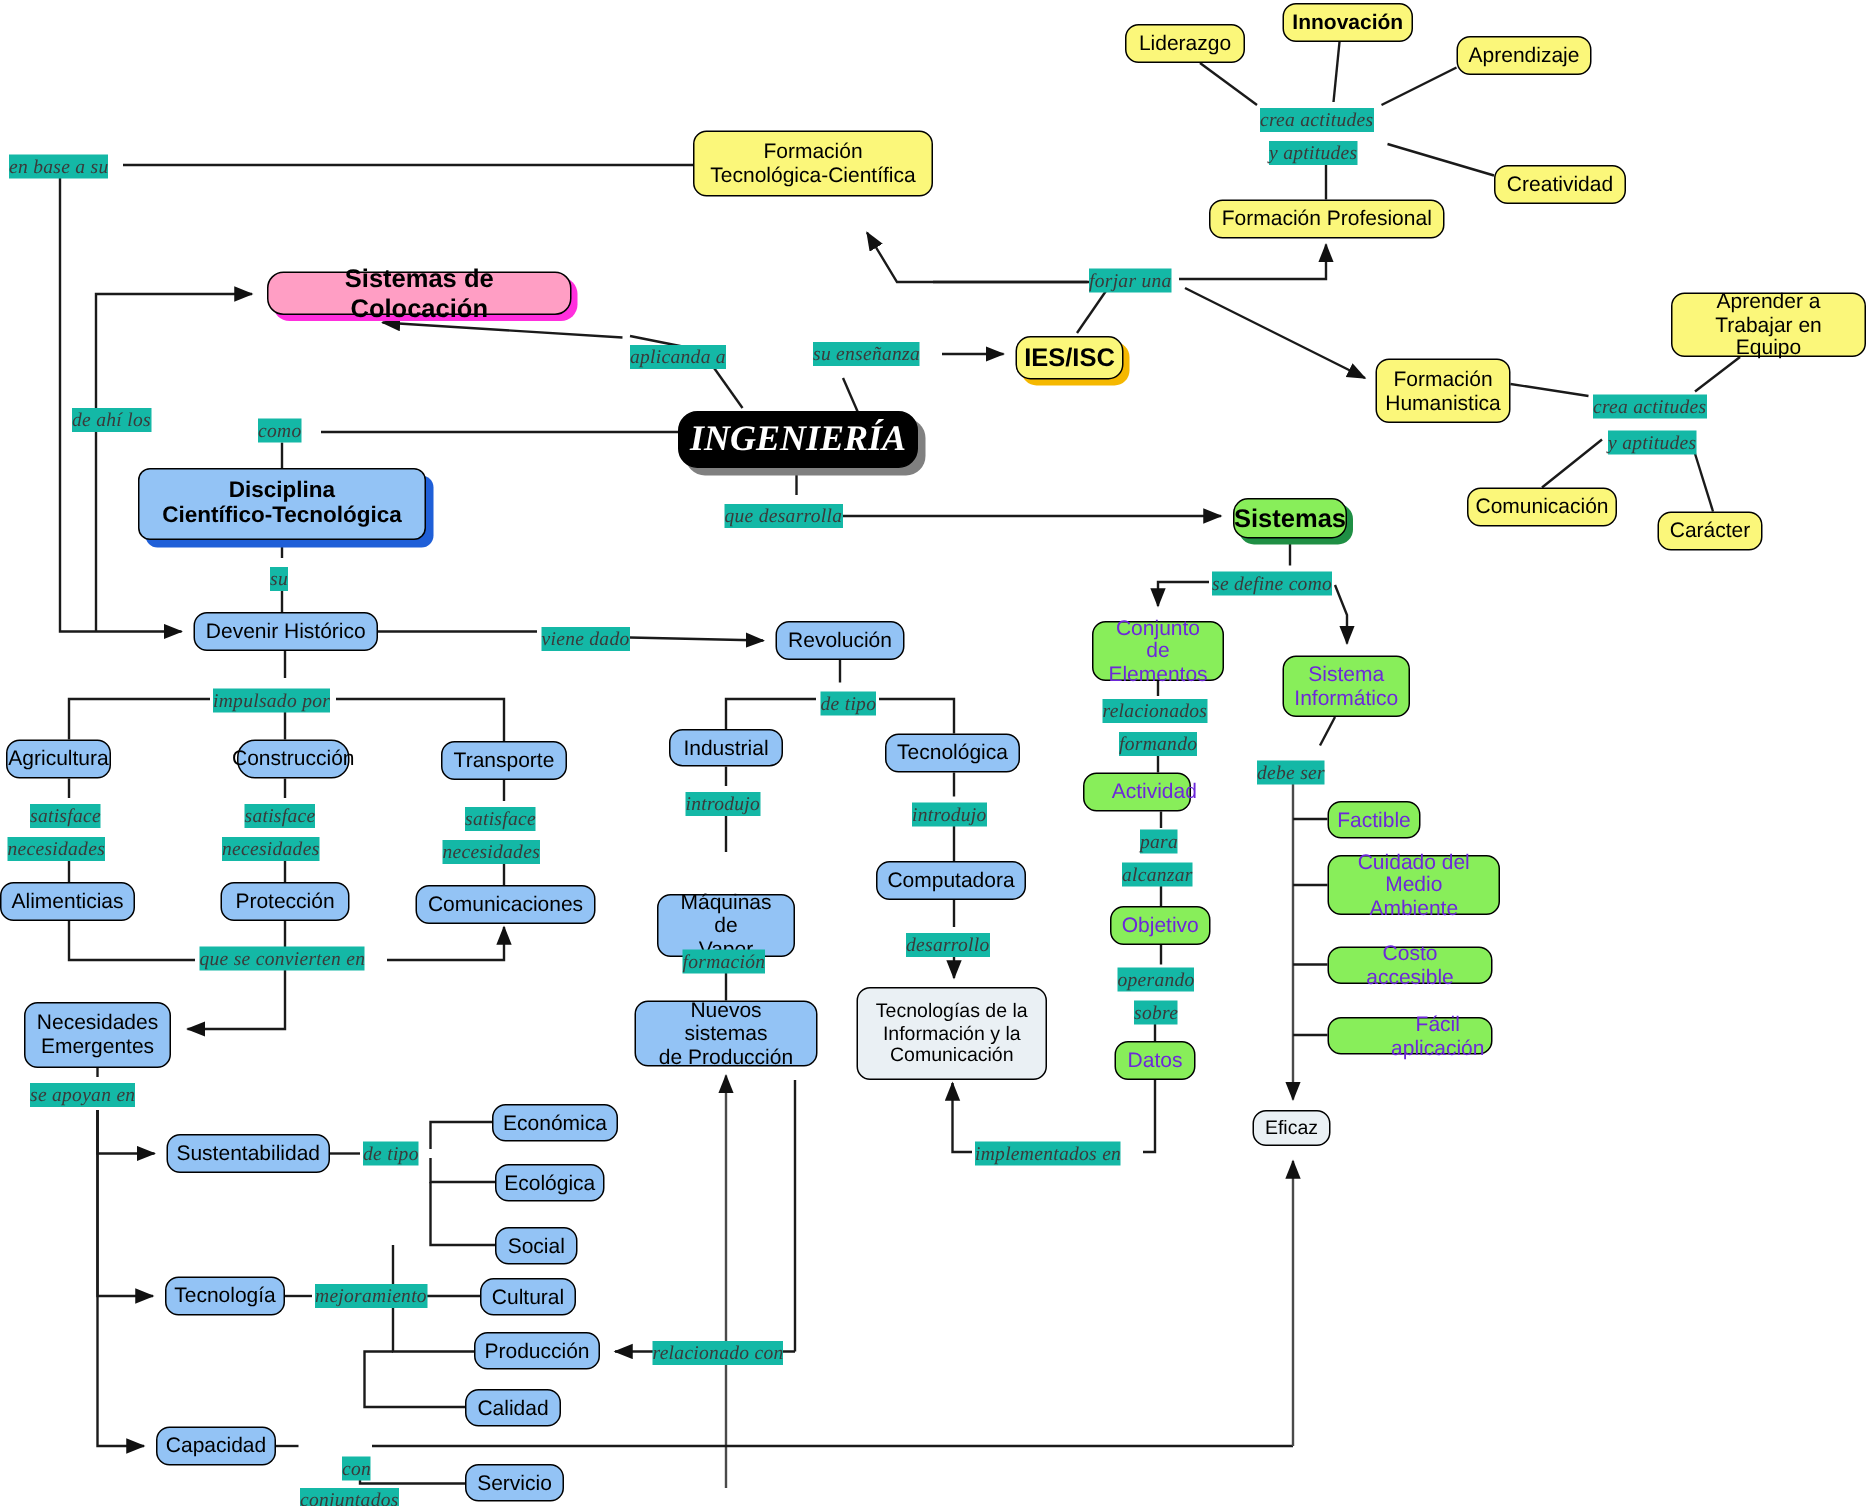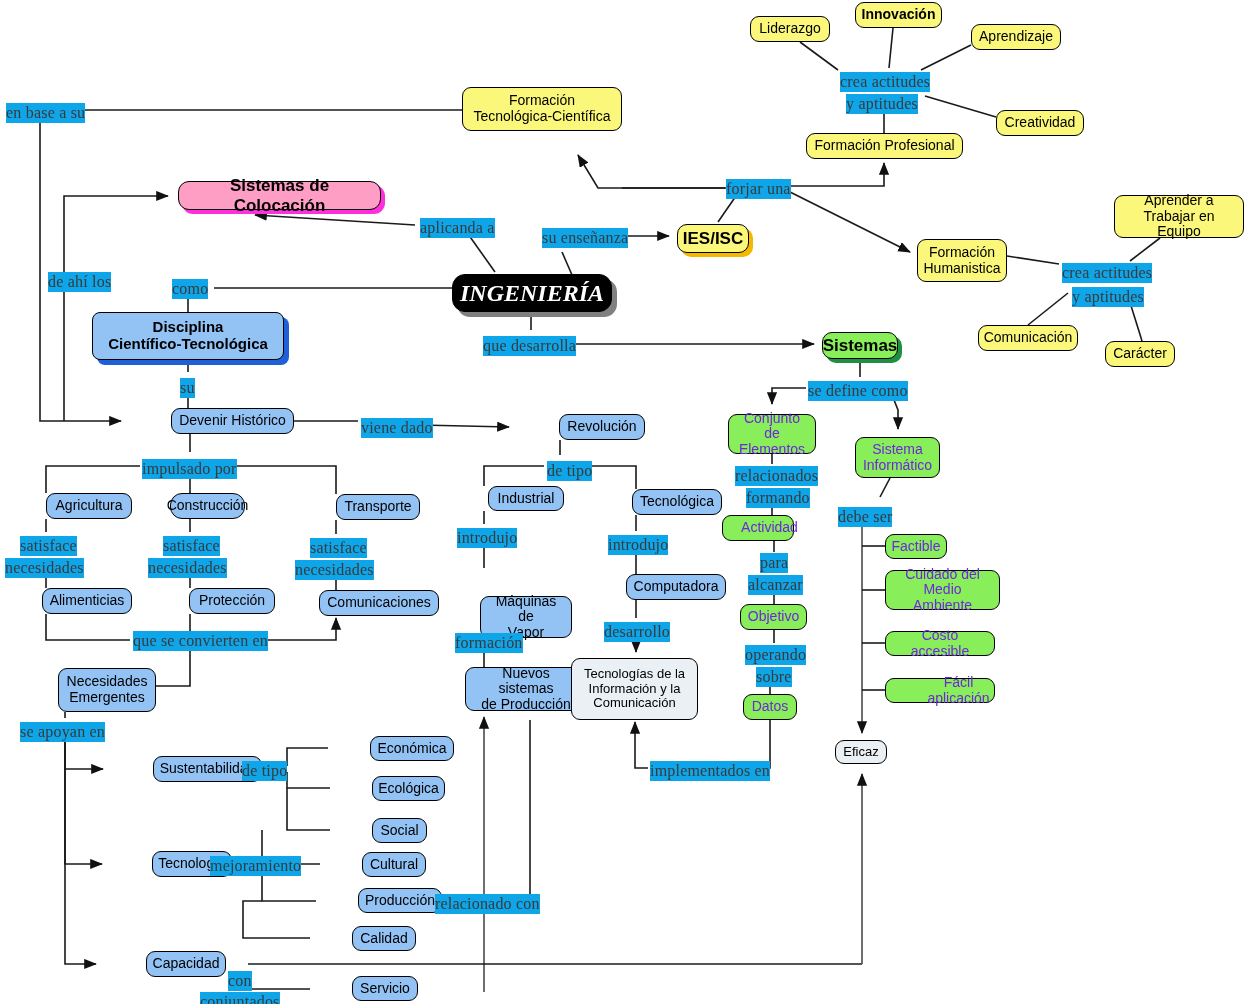--- a/index.html
+++ b/index.html
@@ -28,21 +28,21 @@
     display: flex;
     align-items: center;
     justify-content: center;
     text-align: center;
     border: 1px solid #000;
     border-radius: 9px;
     line-height: 1.12;
     white-space: pre-line;
     padding: 2px 7px;
   }
-  .n-blue   { background: #93c3f5; color: #000; font-size: 14px; margin-left: 42px; }
+  .n-blue   { background: #93c3f5; color: #000; font-size: 14px; }
   .n-yellow { background: #fbf77a; color: #000; font-size: 14px; }
   .n-green  { background: #88ee5a; color: #6d28d9; font-size: 14px; }
   .n-grey   { background: #eaf0f4; color: #000; font-size: 13px; }
 
   .n-pink {
     background: #ff9ec4; color: #000; font-size: 17px; font-weight: bold;
     border-radius: 11px; box-shadow: 4px 4px 0 0 #ff2fdd;
   }
   .n-disciplina {
     background: #93c3f5; color: #000; font-size: 15px; font-weight: bold;
@@ -58,27 +58,28 @@
     border-radius: 10px; box-shadow: 4px 4px 0 0 #f5b800;
   }
   .n-sistemas {
     background: #88ee5a; color: #000; font-size: 17px; font-weight: bold;
     border-radius: 10px; box-shadow: 4px 4px 0 0 #1f8f44;
   }
 
   .linklabel {
     position: absolute;
     font-family: "Liberation Serif", serif;
-    font-size: 16px;
+    font-size: 13px;
     color: #3a3a3a;
     white-space: pre;
-    background: #0ea5e9;
+    background: #14b8a6;
     line-height: 1.25;
     text-align: center;
     letter-spacing: 0.2px;
+    font-style: italic;
   }
 </style>
 </head>
 <body>
 
 <div id="canvas">
 
   <svg id="edges" viewBox="0 0 1246 1004">
     <defs>
       <marker id="arrow" markerWidth="9" markerHeight="9" refX="7.4" refY="3.2" orient="auto" markerUnits="strokeWidth">
@@ -242,22 +243,22 @@
       <div class="node n-green" style="left: 740px; top: 604px; width: 67px; height: 26px;">Objetivo</div>
       <div class="node n-green" style="left: 743px; top: 694px; width: 54px; height: 26px;">Datos</div>
       <div class="node n-green" style="left: 885px; top: 534px; width: 62px; height: 25px;">Factible</div>
       <div class="node n-green" style="left: 885px; top: 570px; width: 115px; height: 40px;">Cuidado del
 Medio Ambiente</div>
       <div class="node n-green" style="left: 885px; top: 631px; width: 110px; height: 25px;">Costo accesible</div>
       <div class="node n-green" style="left: 885px; top: 678px; width: 110px; height: 25px; padding-left: 44px;">Fácil aplicación</div>
       <div class="node n-grey" style="left: 835px; top: 740px; width: 52px; height: 24px;">Eficaz</div>
       <div class="node n-blue" style="left: 129px; top: 408px; width: 123px; height: 26px;">Devenir Histórico</div>
       <div class="node n-blue" style="left: 517px; top: 414px; width: 86px; height: 26px;">Revolución</div>
-      <div class="node n-blue" style="left: 4px; top: 493px; width: 86px; height: 26px;">Agricultura</div>
-      <div class="node n-blue" style="left: 128px; top: 493px; width: 75px; height: 26px; border-radius: 12px;">Construcción</div>
+      <div class="node n-blue" style="left: 4px; top: 493px; width: 70px; height: 26px;">Agricultura</div>
+      <div class="node n-blue" style="left: 158px; top: 493px; width: 75px; height: 26px; border-radius: 12px;">Construcción</div>
       <div class="node n-blue" style="left: 294px; top: 494px; width: 84px; height: 26px;">Transporte</div>
       <div class="node n-blue" style="left: 0px; top: 588px; width: 90px; height: 26px;">Alimenticias</div>
       <div class="node n-blue" style="left: 147px; top: 588px; width: 86px; height: 26px;">Protección</div>
       <div class="node n-blue" style="left: 277px; top: 590px; width: 120px; height: 26px;">Comunicaciones</div>
       <div class="node n-blue" style="left: 446px; top: 486px; width: 76px; height: 25px;">Industrial</div>
       <div class="node n-blue" style="left: 590px; top: 489px; width: 90px; height: 26px;">Tecnológica</div>
       <div class="node n-blue" style="left: 438px; top: 596px; width: 92px; height: 42px;">Máquinas de
 Vapor</div>
       <div class="node n-blue" style="left: 584px; top: 574px; width: 100px; height: 26px;">Computadora</div>
       <div class="node n-blue" style="left: 423px; top: 667px; width: 122px; height: 44px;">Nuevos sistemas
@@ -275,21 +276,21 @@
       <div class="node n-blue" style="left: 330px; top: 818px; width: 55px; height: 25px;">Social</div>
       <div class="node n-blue" style="left: 320px; top: 852px; width: 64px; height: 25px;">Cultural</div>
       <div class="node n-blue" style="left: 316px; top: 888px; width: 84px; height: 25px;">Producción</div>
       <div class="node n-blue" style="left: 310px; top: 926px; width: 64px; height: 25px;">Calidad</div>
       <div class="node n-blue" style="left: 310px; top: 976px; width: 66px; height: 25px;">Servicio</div>
     </div>
   <div id="labels">
       <div class="linklabel" style="left: 6px; top: 103px;">en base a su</div>
       <div class="linklabel" style="left: 48px; top: 272px;">de ahí los</div>
       <div class="linklabel" style="left: 172px; top: 279px;">como</div>
-      <div class="linklabel" style="left: 420px; top: 218px;">aplicanda a</div>
+      <div class="linklabel" style="left: 420px; top: 230px;">aplicanda a</div>
       <div class="linklabel" style="left: 542px; top: 228px;">su enseñanza</div>
       <div class="linklabel" style="left: 483px; top: 336px;">que desarrolla</div>
       <div class="linklabel" style="left: 726px; top: 179px;">forjar una</div>
       <div class="linklabel" style="left: 840px; top: 72px;">crea actitudes</div>
       <div class="linklabel" style="left: 846px; top: 94px;">y aptitudes</div>
       <div class="linklabel" style="left: 1062px; top: 263px;">crea actitudes</div>
       <div class="linklabel" style="left: 1072px; top: 287px;">y aptitudes</div>
       <div class="linklabel" style="left: 808px; top: 381px;">se define como</div>
       <div class="linklabel" style="left: 735px; top: 466px;">relacionados</div>
       <div class="linklabel" style="left: 746px; top: 488px;">formando</div>

